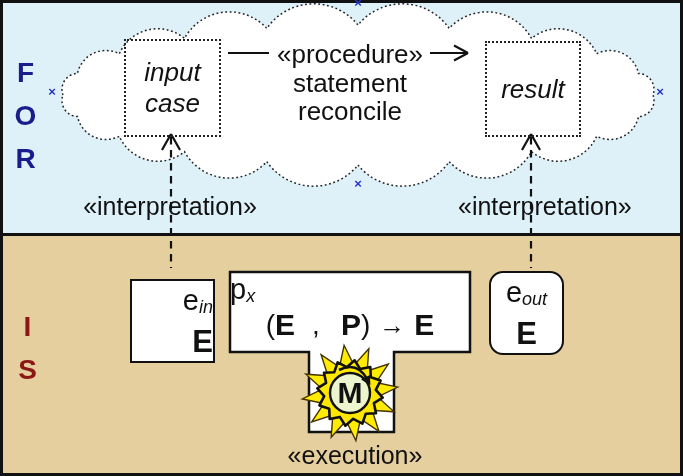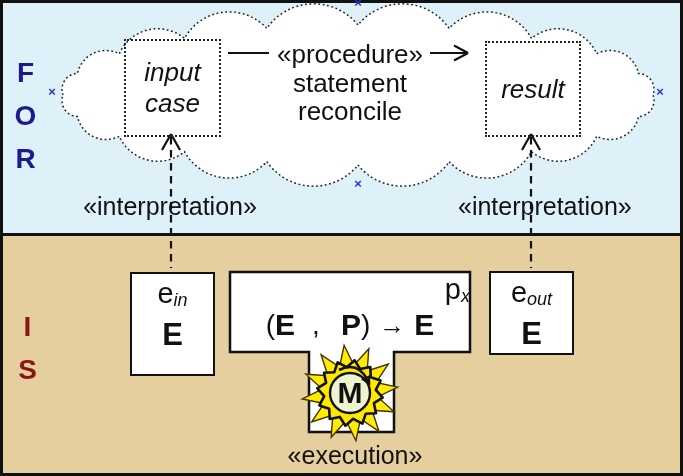--- a/index.html
+++ b/index.html
@@ -39,29 +39,29 @@
   .stereo-label { position:absolute; font-size:25px; text-align:center; }
   .interp-left  { left:75px;  top:192px; width:190px; }
   .interp-right { left:458px; top:192px; width:162px; }
   .exec-label   { left:275px; top:441px; width:160px; }
 
   .white-box {
     position:absolute; background:#fff; border:2.5px solid #111;
     display:flex; flex-direction:column; align-items:center;
     box-sizing:border-box;
   }
-  .box-ein  { left:130px; top:272px; width:85px; height:104px; }
-  .box-eout { left:489px; top:271px; width:85px; height:84px; }
+  .box-ein  { left:130px; top:279px; width:85px; height:84px;align-items:flex-end; }
+  .box-eout { left:489px; top:271px; width:75px; height:84px;border-radius:14px; }
 
   .e-line  { font-size:29px; line-height:33px; margin-top:3px; }
   .sub     { font-style:italic; font-size:18px; vertical-align:-3px; }
   .type-line { font-size:31px; line-height:36px; font-weight:bold; }
 
   .p-name { position:absolute; left:230px; top:274px; width:240px;
-            text-align:right; font-size:29px; line-height:30px; }
+            text-align:left; font-size:29px; line-height:30px; }
   .p-sig  { position:absolute; left:230px; top:306px; width:240px; height:38px;
             display:flex; align-items:center; justify-content:center;
             font-size:28px; }
   .sig-bold  { font-weight:bold; font-size:30px; }
   .sig-gap1  { display:inline-block; width:17px; }
   .sig-gap2  { display:inline-block; width:21px; }
   .sig-gap3  { display:inline-block; width:9px; }
   .sig-arrow { font-size:26px; }
 
   .m-label { position:absolute; left:330px; top:376px; width:40px;

